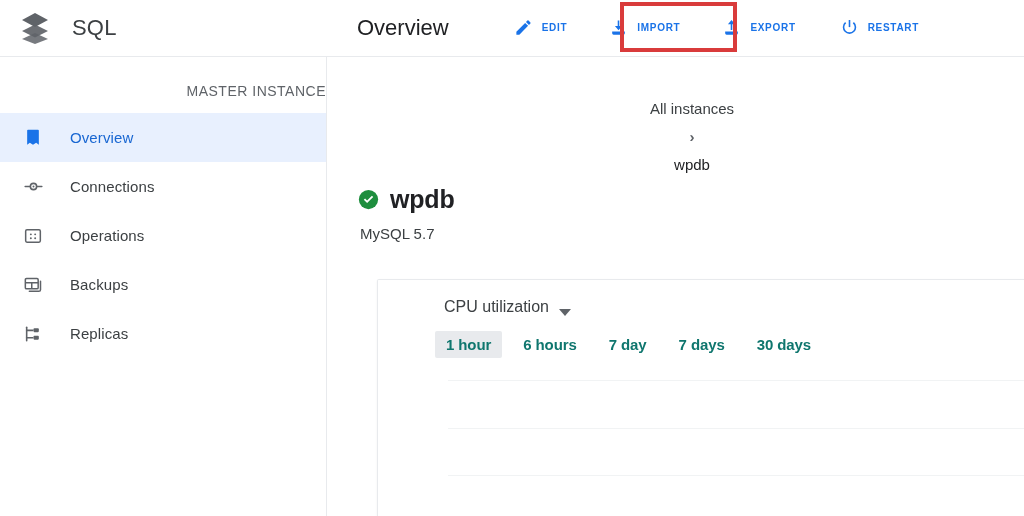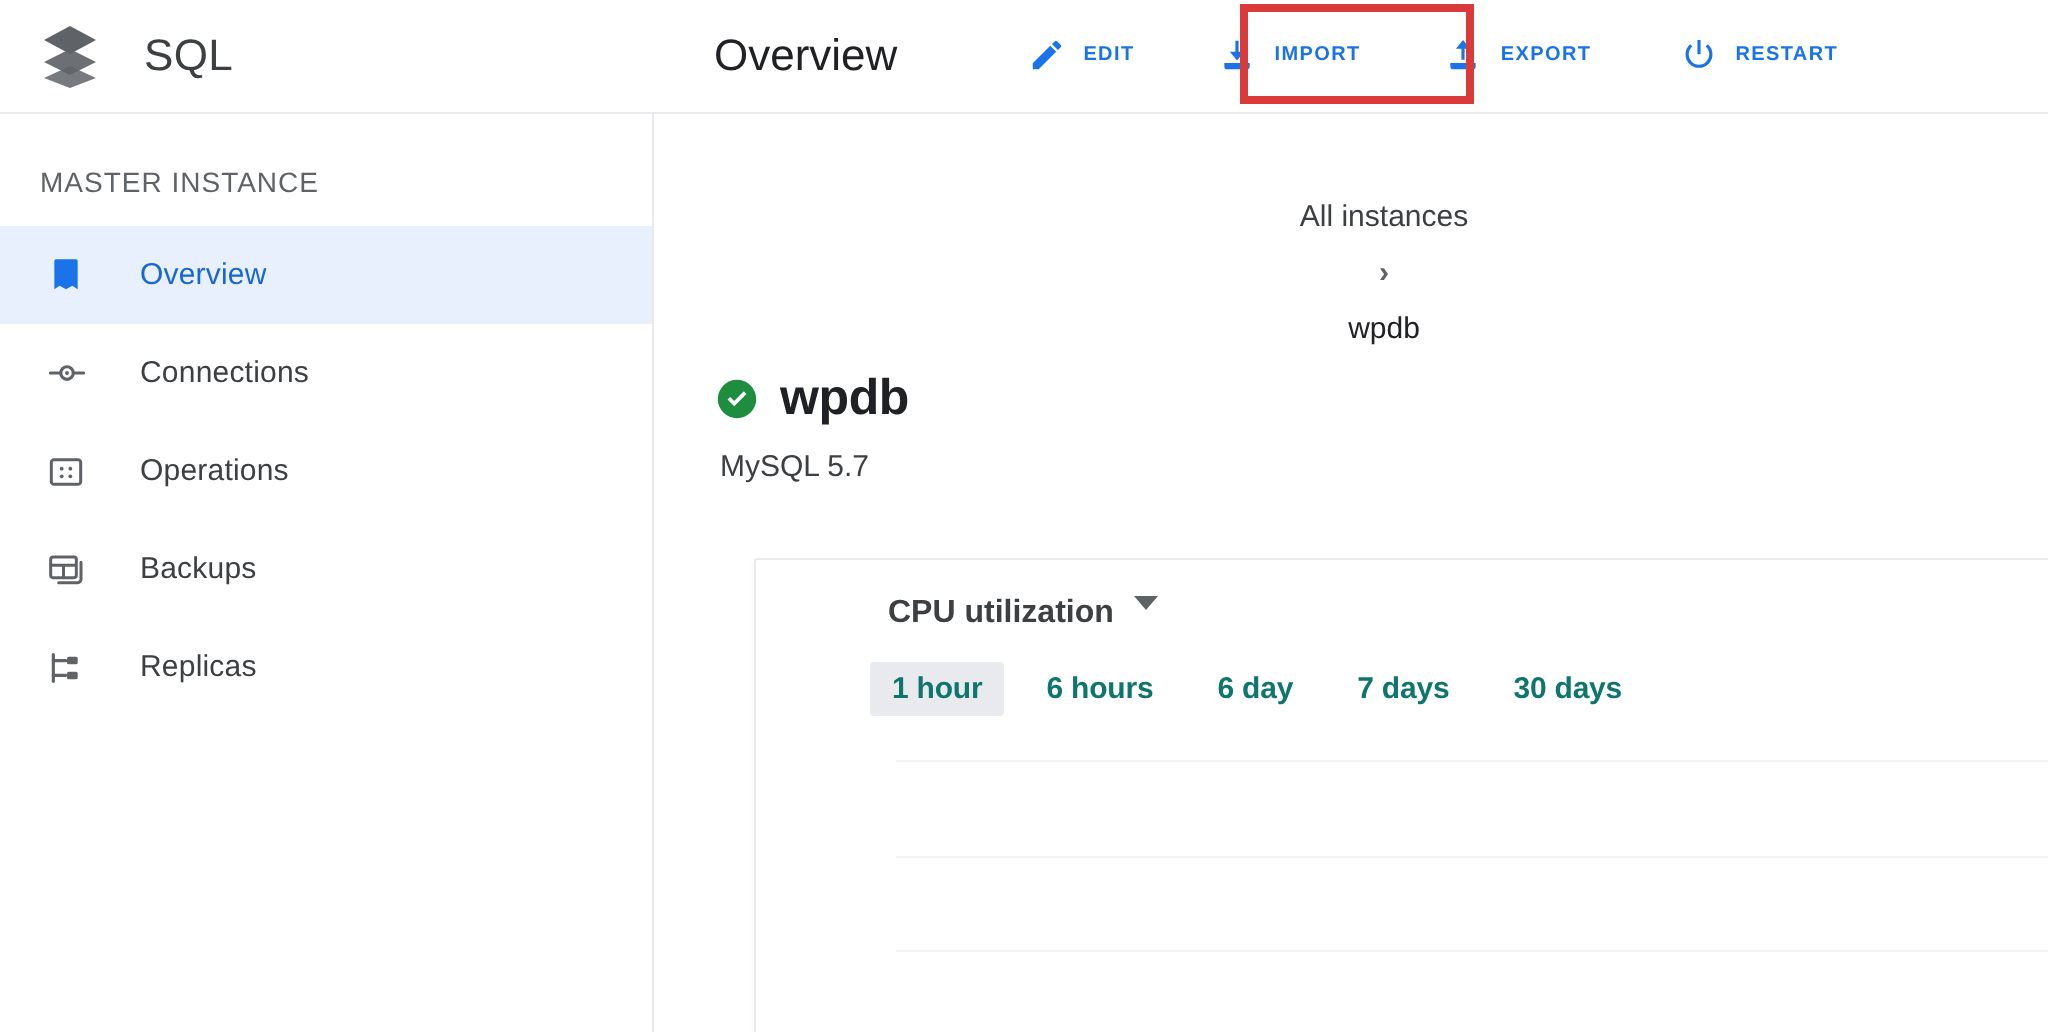--- a/index.html
+++ b/index.html
@@ -47,21 +47,21 @@
   #btn-export { margin-right: 24px; }
 
   .highlight-box {
     position: absolute; left: 620px; top: 2px; width: 117px; height: 50px;
     border: 4px solid #d93b3b; pointer-events: none; z-index: 5;
   }
 
   
   .sidebar {
     position: absolute; left: 0; top: 57px; width: 327px; height: 459px;
-    background: #fff; border-right: 1px solid #e8eaed;
+    background: #fff; border-right: 1px solid #e8eaed; text-align: right;
   }
   .sidebar-header {
     padding: 26px 0 14px 20px;
     font-size: 14px; font-weight: 500; color: #5f6368; letter-spacing: .5px;
   }
   .nav-item {
     display: flex; align-items: center; height: 49px;
     padding-left: 22px; gap: 26px; cursor: pointer;
     color: #3c4043; font-size: 15px;
   }
@@ -100,22 +100,22 @@
   }
 
   .chart-card {
     position: absolute; left: 49px; top: 222px;
     width: 680px; height: 300px;
     background: #fff; border: 1px solid #e8eaed; border-bottom: none;
     border-radius: 2px 2px 0 0;
     box-shadow: 0 1px 2px rgba(60,64,67,.08);
   }
   .chart-select {
-    display: flex; align-items: flex-start; gap: 10px;
-    padding: 18px 0 0 66px; cursor: pointer; width: max-content; font-weight: bold;
+    display: flex; align-items: flex-end; gap: 10px;
+    padding: 18px 0 0 66px; cursor: pointer; width: max-content;
   }
   .chart-select-label { font-size: 16px; color: #3c4043; }
   .caret { width: 0; height: 0; border-left: 6px solid transparent;
            border-right: 6px solid transparent; border-top: 7px solid #5f6368; }
 
   .range-tabs {
     display: flex; align-items: center; padding: 15px 0 0 57px; gap: 0;
   }
   .range-chip {
     font-size: 15px; font-weight: 700; color: #0f766e;
@@ -279,21 +279,21 @@
     <div class="chart-card">
 
       <div class="chart-select">
         <span class="chart-select-label">CPU utilization</span>
         <span class="caret"></span>
       </div>
 
       <div class="range-tabs">
         <span class="range-chip selected">1 hour</span>
         <span class="range-chip">6 hours</span>
-        <span class="range-chip">6 day</span>
+        <span class="range-chip">7 day</span>
         <span class="range-chip">7 days</span>
         <span class="range-chip">30 days</span>
       </div>
 
       <div class="chart-plot">
         <div class="gridline" style="top:0px"></div>
         <div class="gridline" style="top:48px"></div>
         <div class="gridline" style="top:95px"></div>
 
       </div>

